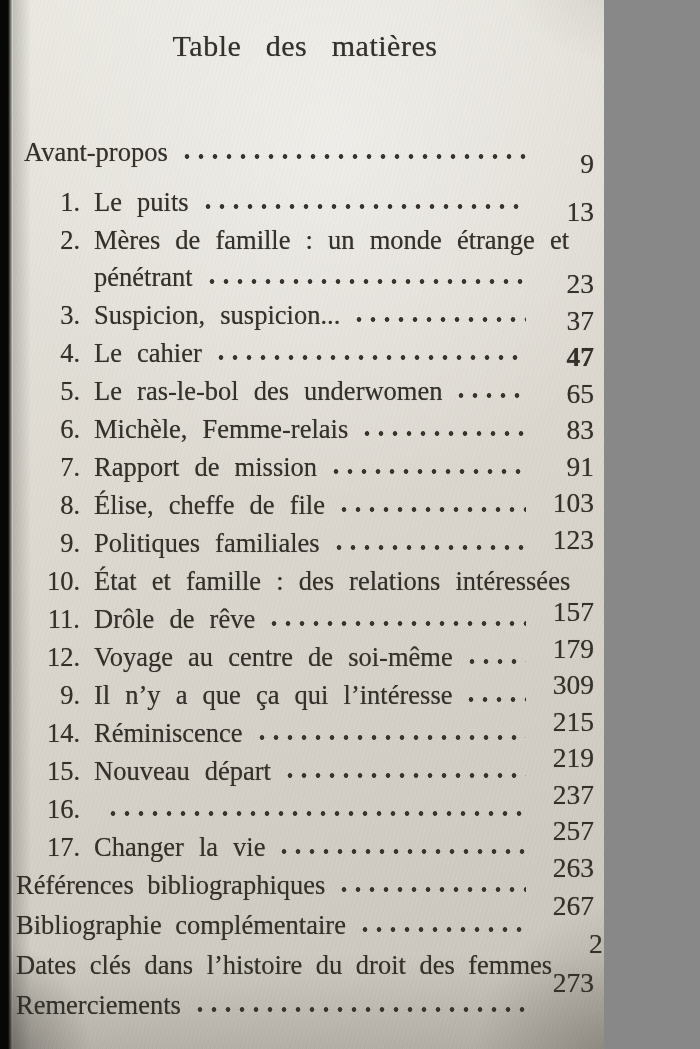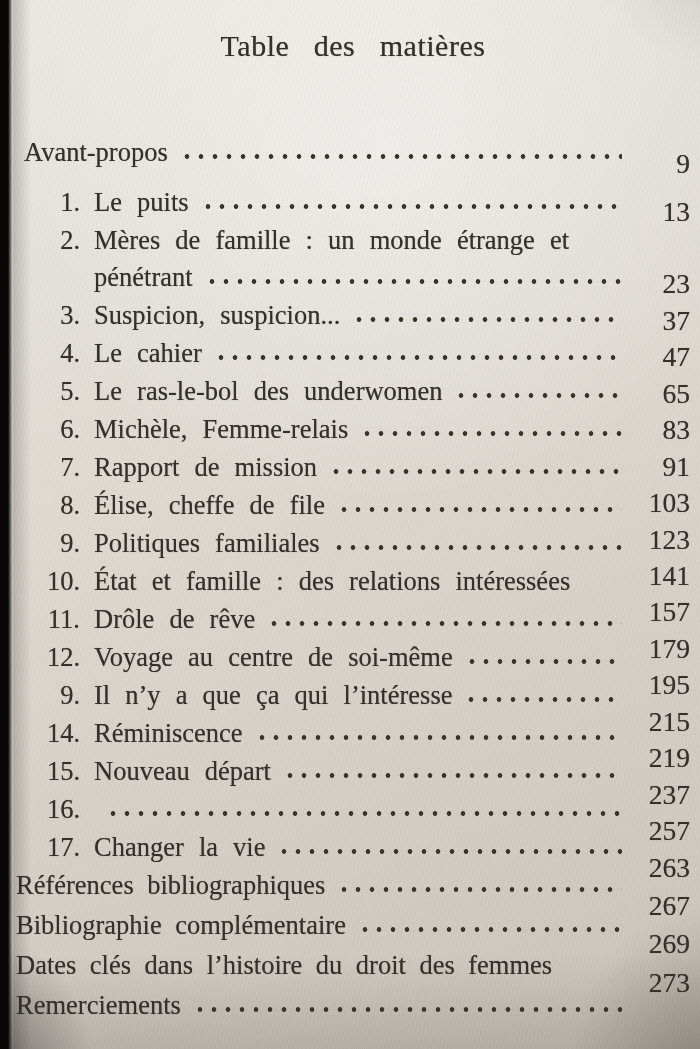--- a/index.html
+++ b/index.html
@@ -2,21 +2,21 @@
 <html style="--paper: #ddd9d1; --paper-light: #eae8e1; --paper-dark: #c7c3ba; --ink: #34312b; --edge: #0b0b0a;"><head>
 <meta charset="utf-8">
 <style>
   :root{
     --paper:#ddd9d1; --paper-light:#eae8e1; --paper-dark:#c7c3ba;
     --ink:#34312b; --edge:#0b0b0a;
   }
   html,body{margin:0;padding:0;}
   body{width:700px;height:1049px;overflow:hidden;background:#888;}
   .photo{
-    position:relative;width:700px;height:1049px;overflow:hidden;
+    position:relative;width:604px;height:1049px;overflow:hidden;
     font-family:"Liberation Serif","DejaVu Serif",serif;color:var(--ink);
     background:
       radial-gradient(90% 55% at 55% 14%, rgba(255,255,255,.42), rgba(255,255,255,0) 62%),
       linear-gradient(159deg, var(--paper-light) 0%, var(--paper) 42%, #d2cec5 72%, var(--paper-dark) 100%);
   }
   .texture{
     position:absolute;inset:0;pointer-events:none;
     background:
       repeating-linear-gradient(106deg, rgba(255,255,255,.05) 0 1px, rgba(0,0,0,0) 1px 3px, rgba(0,0,0,.015) 3px 4px);
   }
@@ -105,21 +105,21 @@
         <div class="row chapter">
     <span class="num">3.</span>
     <span class="label">Suspicion, suspicion...</span>
     <span class="leader"></span>
     <span class="page-num" style="transform: translateY(5.8px);">37</span>
   </div>
         <div class="row chapter">
     <span class="num">4.</span>
     <span class="label">Le cahier</span>
     <span class="leader"></span>
-    <span class="page-num" style="transform: translateY(4.3px);">47</span>
+    <span class="page-num" style="transform: translateY(4.3px); font-weight: bold;">47</span>
   </div>
         <div class="row chapter">
     <span class="num">5.</span>
     <span class="label">Le ras-le-bol des underwomen</span>
     <span class="leader"></span>
     <span class="page-num" style="transform: translateY(2.7px); text-align: right;">65</span>
   </div>
         <div class="row chapter">
     <span class="num">6.</span>
     <span class="label">Michèle, Femme-relais</span>
@@ -159,21 +159,21 @@
         <div class="row chapter">
     <span class="num">12.</span>
     <span class="label">Voyage au centre de soi-même</span>
     <span class="leader"></span>
     <span class="page-num" style="transform: translateY(-8.2px);">179</span>
   </div>
         <div class="row chapter">
     <span class="num">9.</span>
     <span class="label">Il n’y a que ça qui l’intéresse</span>
     <span class="leader"></span>
-    <span class="page-num" style="transform: translateY(-9.7px);">195</span>
+    <span class="page-num" style="transform: translateY(-9.7px);">309</span>
   </div>
         <div class="row chapter">
     <span class="num">14.</span>
     <span class="label">Réminiscence</span>
     <span class="leader"></span>
     <span class="page-num" style="transform: translateY(-11.3px); text-align: right;">215</span>
   </div>
         <div class="row chapter">
     <span class="num">15.</span>
     <span class="label">Nouveau départ</span>

